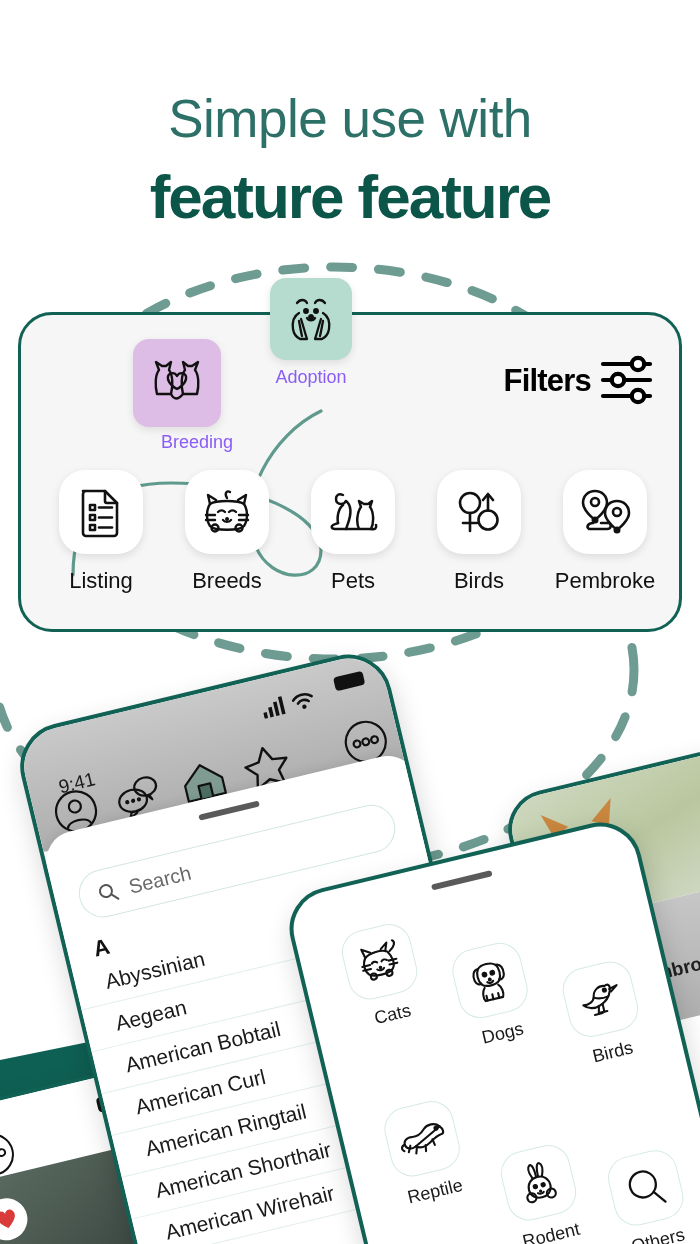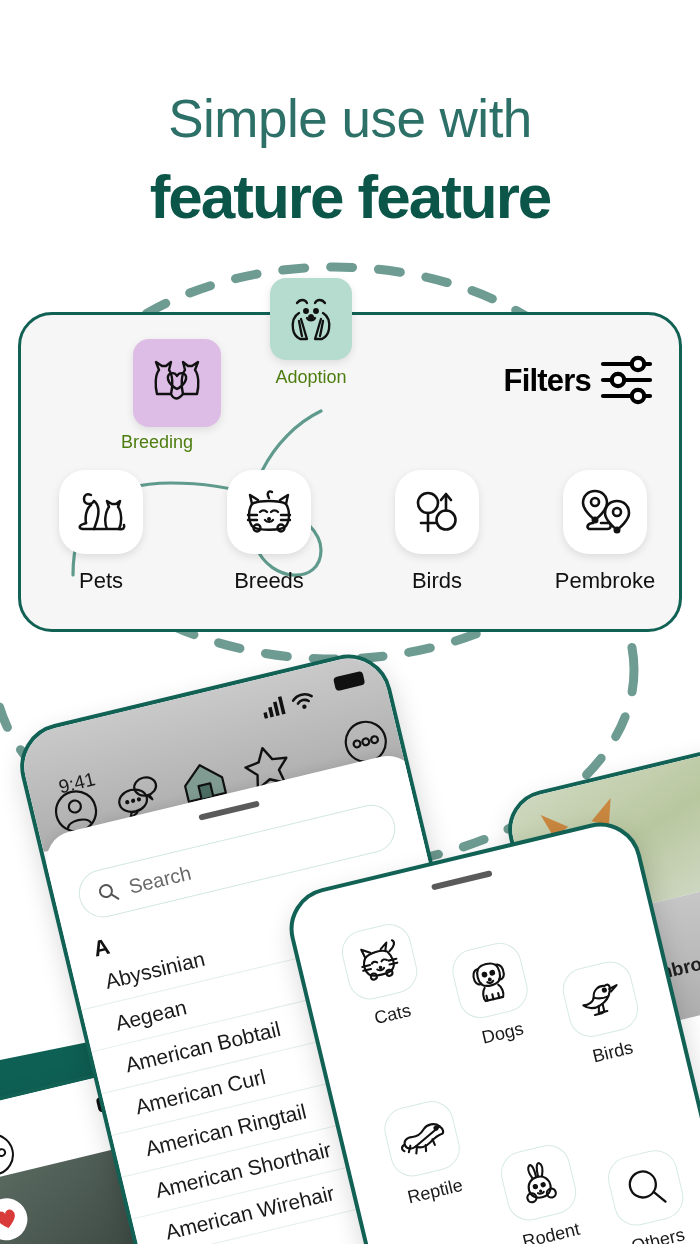--- a/index.html
+++ b/index.html
@@ -77,24 +77,24 @@
     background: #ddbde5;
   }
   .mode-adoption {
     left: 249px; top: -37px;
     width: 82px; height: 82px;
     background: #b6dccf;
   }
   .mode-label {
     position: absolute;
     font-size: 18px;
-    color: #4d7c0f;
+    color: #8b5cf6;
     white-space: nowrap;
   }
-  .lbl-breeding { left: 100px; top: 117px; width: 112px; text-align: left; }
+  .lbl-breeding { left: 100px; top: 117px; width: 112px; text-align: right; }
   .lbl-adoption { left: 246px; top: 52px; width: 88px; text-align: center; }
 
   
   .filters-title {
     position: absolute;
     right: 88px; top: 48px;
     font-size: 31px;
     font-weight: 700;
     color: #000000;
     letter-spacing: -0.8px;
@@ -381,35 +381,36 @@
         <line x1="3" y1="25" x2="50" y2="25"></line>
         <line x1="3" y1="41" x2="50" y2="41"></line>
       </g>
       <circle cx="38" cy="9" r="6.2" fill="#fff" stroke="#000" stroke-width="4.2"></circle>
       <circle cx="18" cy="25" r="6.2" fill="#fff" stroke="#000" stroke-width="4.2"></circle>
       <circle cx="38" cy="41" r="6.2" fill="#fff" stroke="#000" stroke-width="4.2"></circle>
     </svg>
 
     <div class="filter-row">
 
-
       <div class="filter-item">
         <div class="filter-chip">
-          <svg width="56" height="50" viewBox="0 0 56 50">
-            <g fill="none" stroke="#111" stroke-width="2.5" stroke-linejoin="round" stroke-linecap="round">
-              <path d="M18 8 C 14 6, 11 8, 11 12 C 11 15, 13 17, 16 17 C 18 17, 20 16, 21 14"></path>
-              <path d="M21 14 C 25 17, 26 23, 25 29 C 24 35, 22 39, 21 42 L 10 42 C 8 42, 6 41, 7 39 C 8 37, 12 37, 13 36"></path>
-              <path d="M13 36 C 12 30, 13 22, 18 18"></path>
-              <path d="M21 42 L 33 42"></path>
-              <path d="M36 20 L 34 14 L 39 17 L 43 17 L 47 14 L 45 20 C 49 25, 49 36, 46 42 L 34 42 C 31 36, 32 25, 36 20 Z"></path>
-              <path d="M46 42 C 50 43, 52 41, 51 38"></path>
-            </g>
-          </svg>
-        </div>
-        <div class="filter-label">Pets</div>
+          <svg width="46" height="52" viewBox="0 0 46 52">
+            <g fill="none" stroke="#111" stroke-width="2.6" stroke-linejoin="round" stroke-linecap="round">
+              <path d="M5 5 h22 l12 12 v30 a3 3 0 0 1 -3 3 H8 a3 3 0 0 1 -3 -3 V8 a3 3 0 0 1 3 -3 Z"></path>
+              <path d="M27 5 v10 a2 2 0 0 0 2 2 h10"></path>
+              <rect x="12" y="19" width="5" height="5"></rect>
+              <rect x="12" y="29" width="5" height="5"></rect>
+              <rect x="12" y="39" width="5" height="5"></rect>
+              <line x1="21" y1="21.5" x2="34" y2="21.5"></line>
+              <line x1="21" y1="31.5" x2="34" y2="31.5"></line>
+              <line x1="21" y1="41.5" x2="34" y2="41.5"></line>
+            </g>
+          </svg>
+        </div>
+        <div class="filter-label">Listing</div>
       </div>
 
       <div class="filter-item">
         <div class="filter-chip">
           <svg width="54" height="48" viewBox="0 0 54 48">
             <g fill="none" stroke="#111" stroke-width="2.4" stroke-linejoin="round" stroke-linecap="round">
               <path d="M27 10 C 24 5, 27 2, 30 4"></path>
               <path d="M10 16 L8 7 L16 12"></path>
               <path d="M44 16 L46 7 L38 12"></path>
               <path d="M10 16 C 6 22, 6 32, 10 38 C 14 43, 40 43, 44 38 C 48 32, 48 22, 44 16 C 38 12, 16 12, 10 16 Z"></path>
@@ -424,20 +425,36 @@
               <circle cx="15" cy="40" r="3.5"></circle>
               <circle cx="39" cy="40" r="3.5"></circle>
             </g>
           </svg>
         </div>
         <div class="filter-label">Breeds</div>
       </div>
 
       <div class="filter-item">
         <div class="filter-chip">
+          <svg width="56" height="50" viewBox="0 0 56 50">
+            <g fill="none" stroke="#111" stroke-width="2.5" stroke-linejoin="round" stroke-linecap="round">
+              <path d="M18 8 C 14 6, 11 8, 11 12 C 11 15, 13 17, 16 17 C 18 17, 20 16, 21 14"></path>
+              <path d="M21 14 C 25 17, 26 23, 25 29 C 24 35, 22 39, 21 42 L 10 42 C 8 42, 6 41, 7 39 C 8 37, 12 37, 13 36"></path>
+              <path d="M13 36 C 12 30, 13 22, 18 18"></path>
+              <path d="M21 42 L 33 42"></path>
+              <path d="M36 20 L 34 14 L 39 17 L 43 17 L 47 14 L 45 20 C 49 25, 49 36, 46 42 L 34 42 C 31 36, 32 25, 36 20 Z"></path>
+              <path d="M46 42 C 50 43, 52 41, 51 38"></path>
+            </g>
+          </svg>
+        </div>
+        <div class="filter-label">Pets</div>
+      </div>
+
+      <div class="filter-item">
+        <div class="filter-chip">
           <svg width="52" height="50" viewBox="0 0 52 50">
             <g fill="none" stroke="#111" stroke-width="2.6" stroke-linejoin="round" stroke-linecap="round">
               <circle cx="17" cy="16" r="10"></circle>
               <line x1="17" y1="26" x2="17" y2="44"></line>
               <line x1="10" y1="36" x2="24" y2="36"></line>
               <circle cx="35" cy="33" r="9.5"></circle>
               <line x1="35" y1="23.5" x2="35" y2="8"></line>
               <path d="M30 13 L35 7 L40 13"></path>
             </g>
           </svg>

